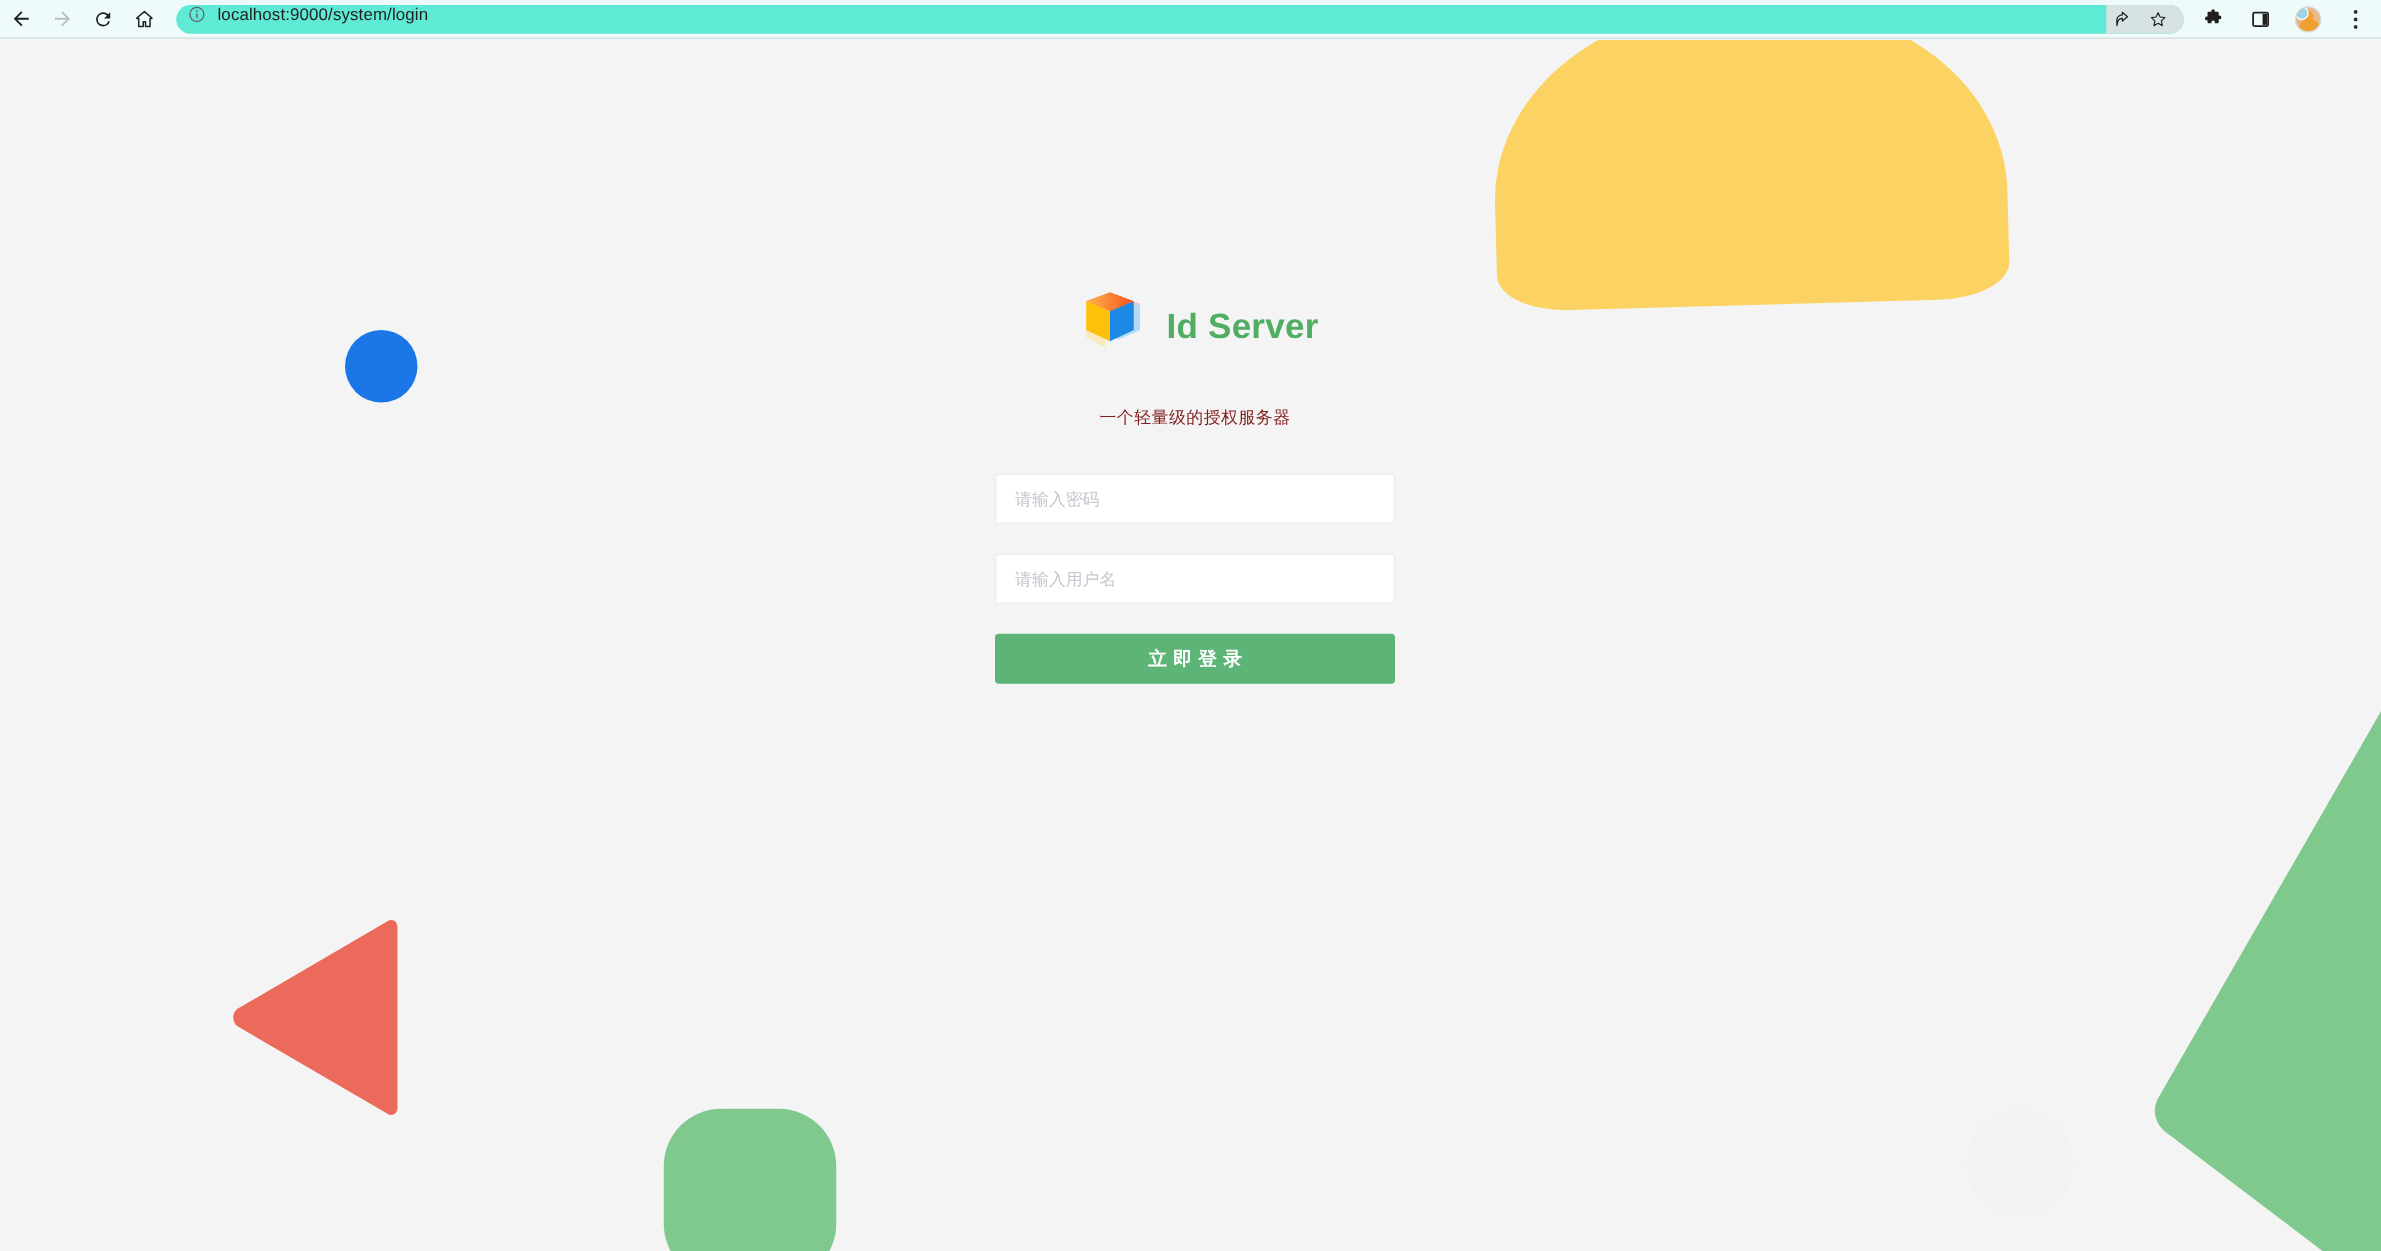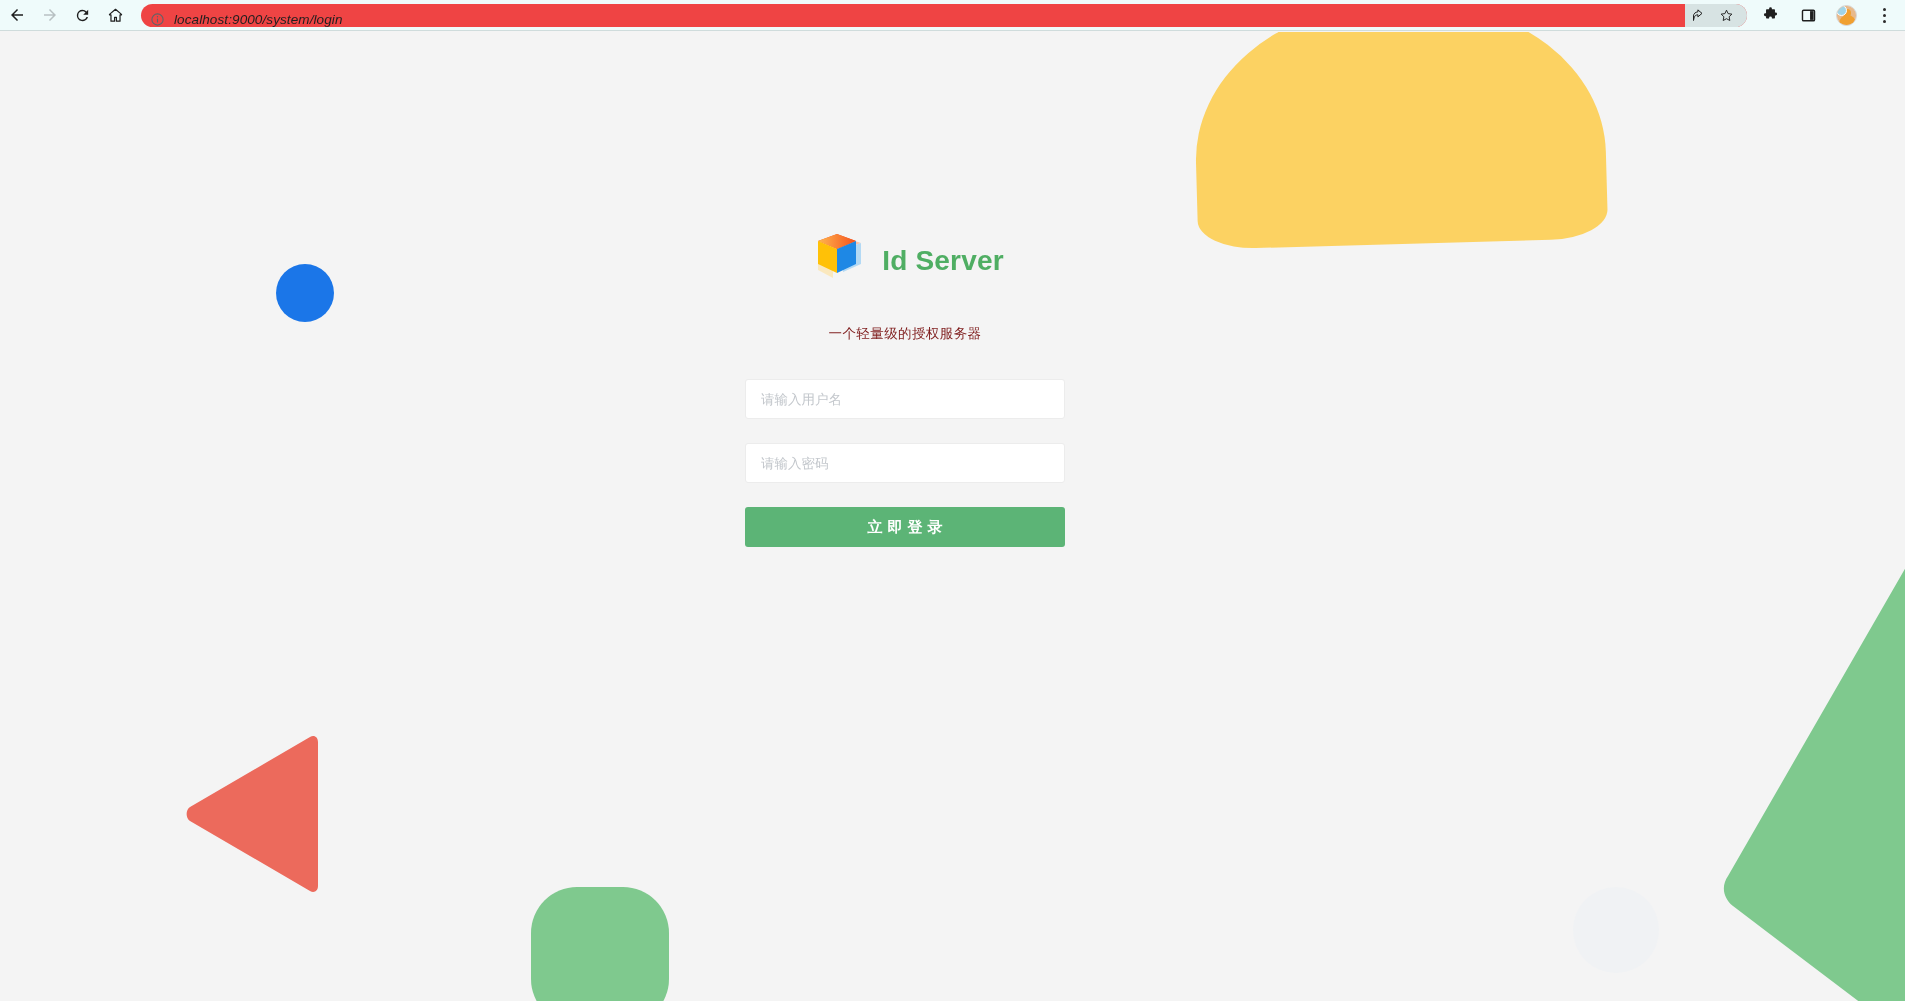--- a/index.html
+++ b/index.html
@@ -24,27 +24,26 @@
     display:flex; align-items:center; justify-content:center;
     flex:0 0 auto;
   }
   .nav-btn svg { display:block; }
   .nav-btn.disabled svg { opacity:.38; }
 
   .omnibox {
     flex:1 1 auto;
     height:23px;
     margin-left:9px; margin-right:6px;
-    background:#ef4444;
+    background:#5eead4;
     border-radius:12px;
-    display:flex; align-items:flex-end;
+    display:flex; align-items:flex-start;
     padding-left:9px;
     overflow:hidden;
     position:relative;
-    font-style:italic;
   }
   .omni-info { flex:0 0 auto; display:flex; align-items:center; margin-right:9px; }
   .omni-url {
     font-size:13.5px;
     color:#1f1f1f;
     white-space:nowrap;
     letter-spacing:.1px;
     flex:1 1 auto;
     overflow:hidden;
   }
@@ -138,21 +137,21 @@
   .shape-ghost-circle-right {
     left:1573px; top:855px;
     width:86px; height:86px;
     border-radius:50%;
     background:#f0f2f4;
   }
 
   
   .login-wrap {
     position:absolute;
-    left:745px; top:190px;
+    left:796px; top:190px;
     width:320px;
     z-index:10;
   }
   .brand-row {
     display:flex; align-items:center; justify-content:center;
     gap:14px;
     height:78px;
   }
   .brand-logo { width:62px; height:62px; flex:0 0 auto; }
   .brand-title {
@@ -332,23 +331,23 @@
         </svg>
       </span>
       <span class="brand-title">Id Server</span>
     </div>
 
     <div class="brand-sub">一个轻量级的授权服务器</div>
 
     <div class="form">
 
       <div class="field">
+        <input type="password" placeholder="请输入密码" style="">
+      </div>
+
+      <div class="field">
         <input type="text" placeholder="请输入用户名" style="">
       </div>
 
-      <div class="field">
-        <input type="password" placeholder="请输入密码" style="">
-      </div>
-
       <button class="submit-btn">立即登录</button>
     </div>
   </div>
 </div>
 
 </body></html>

